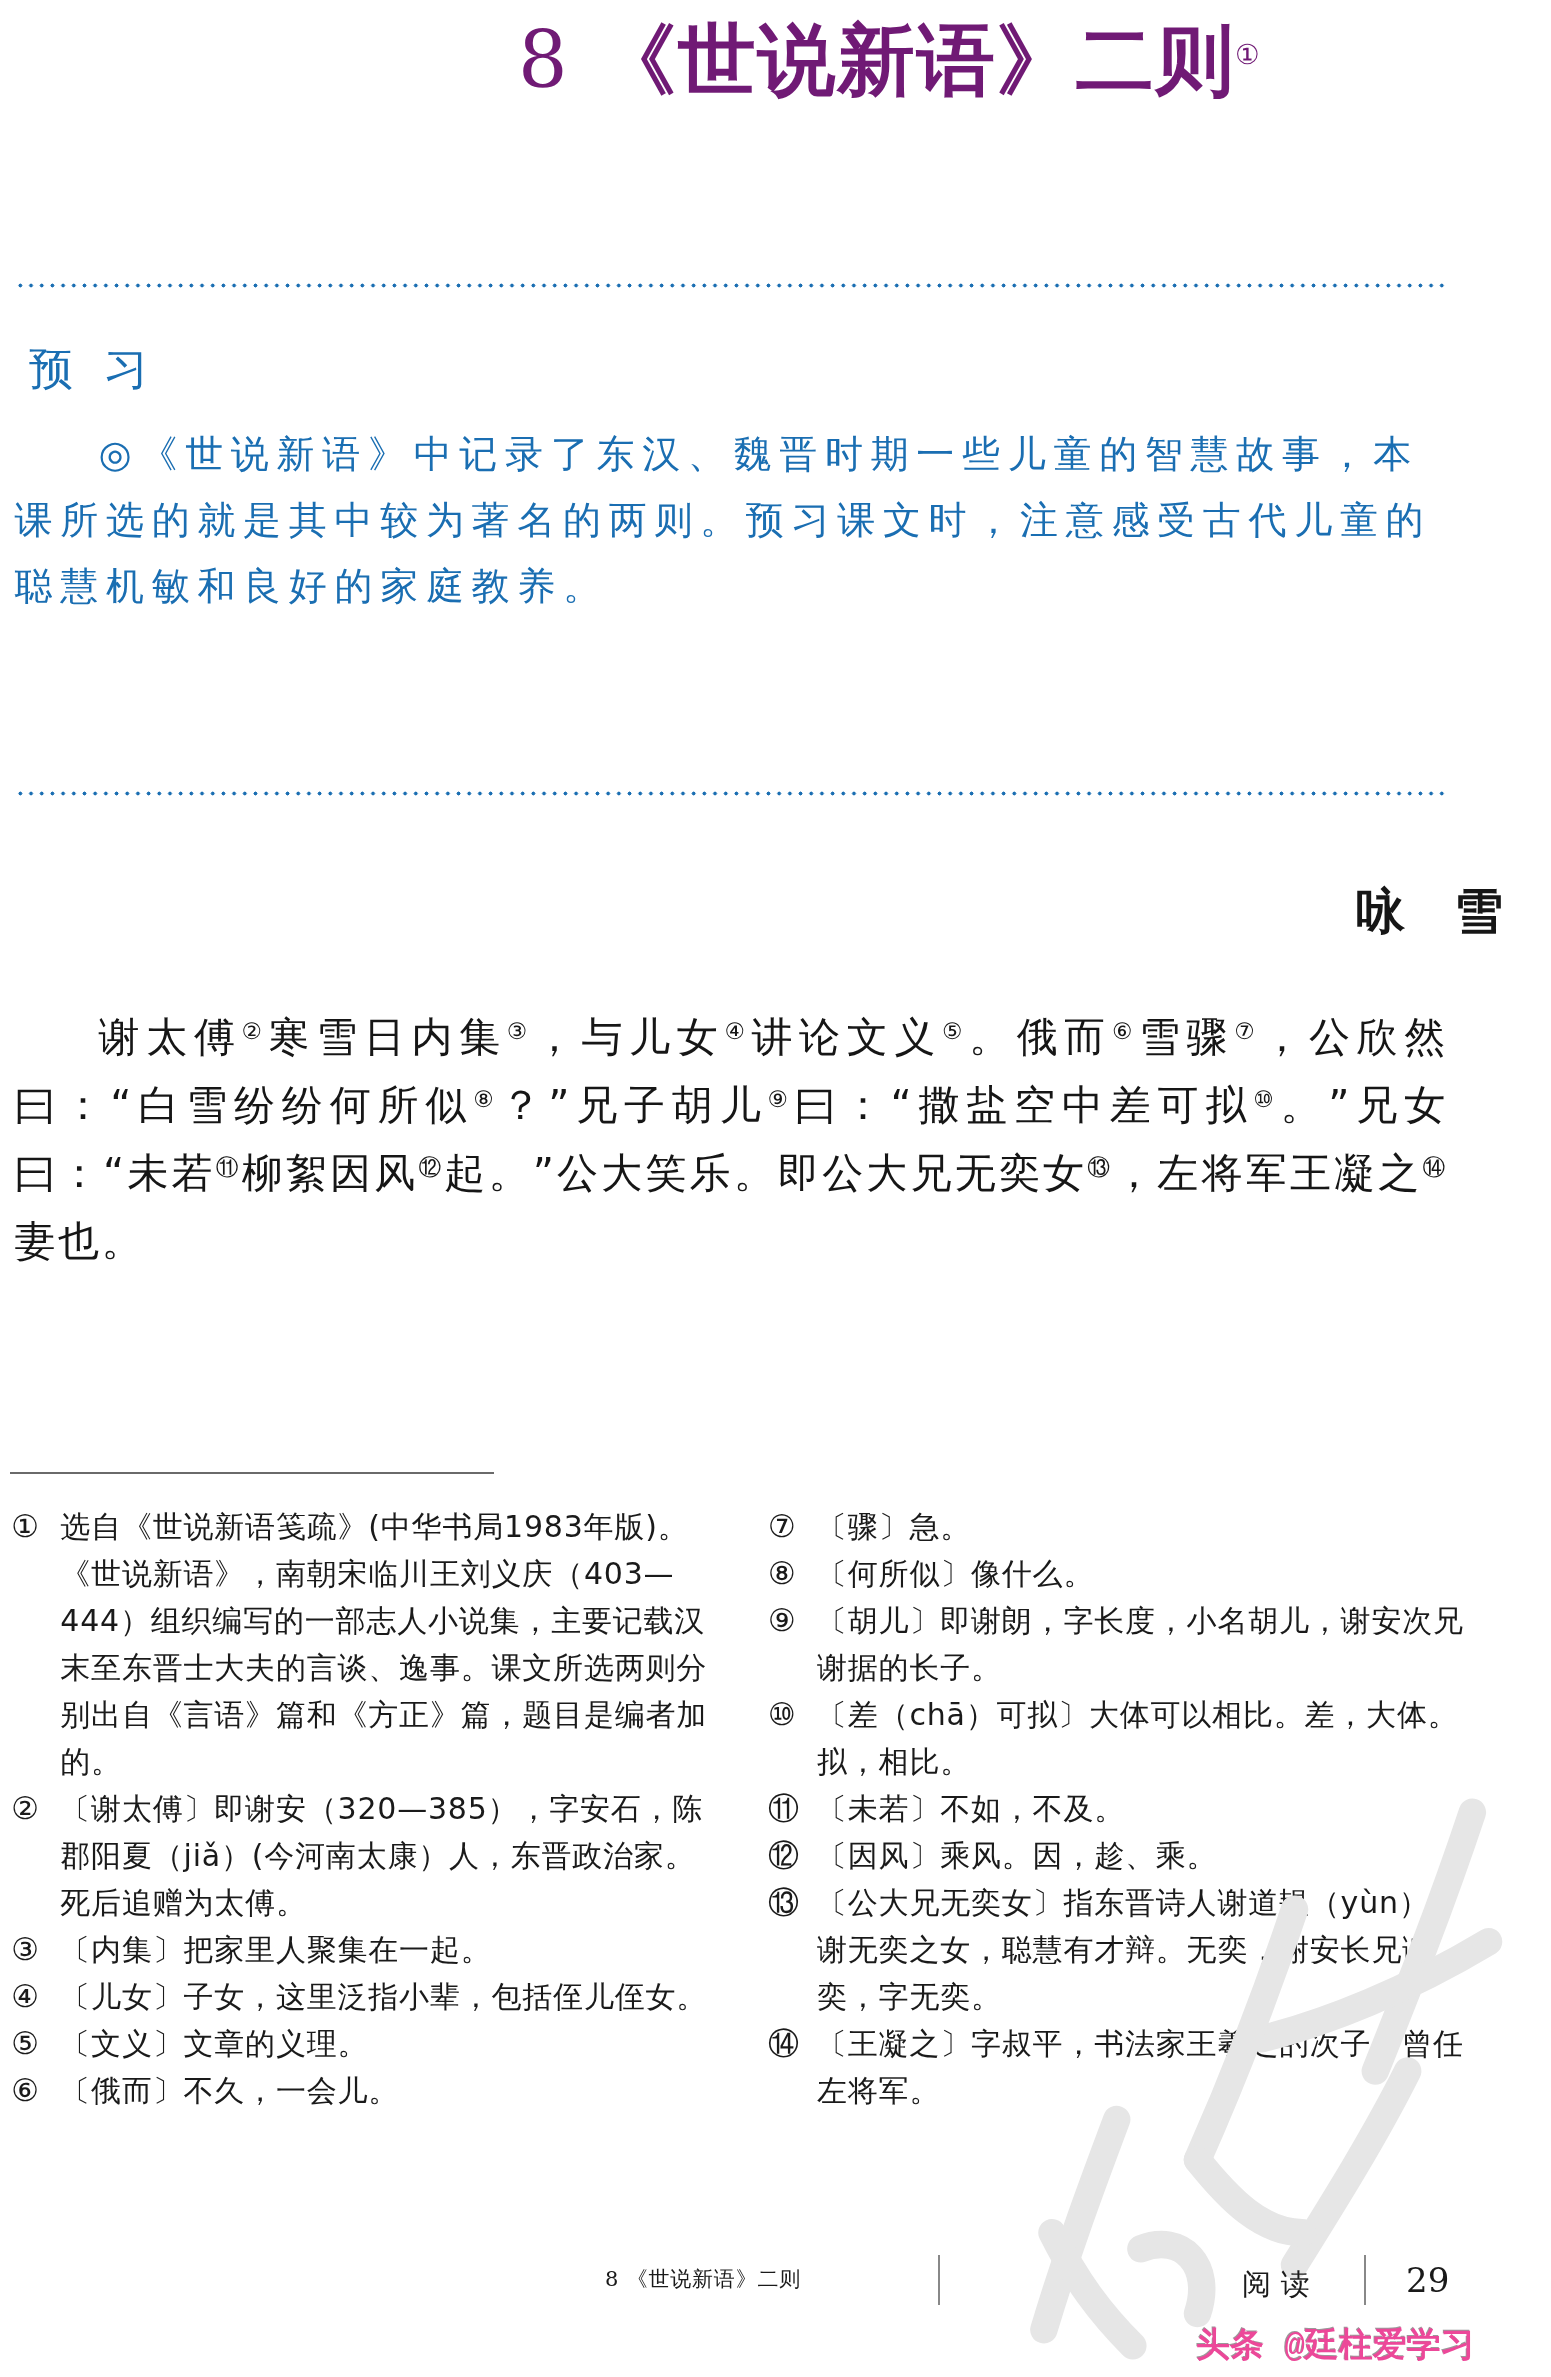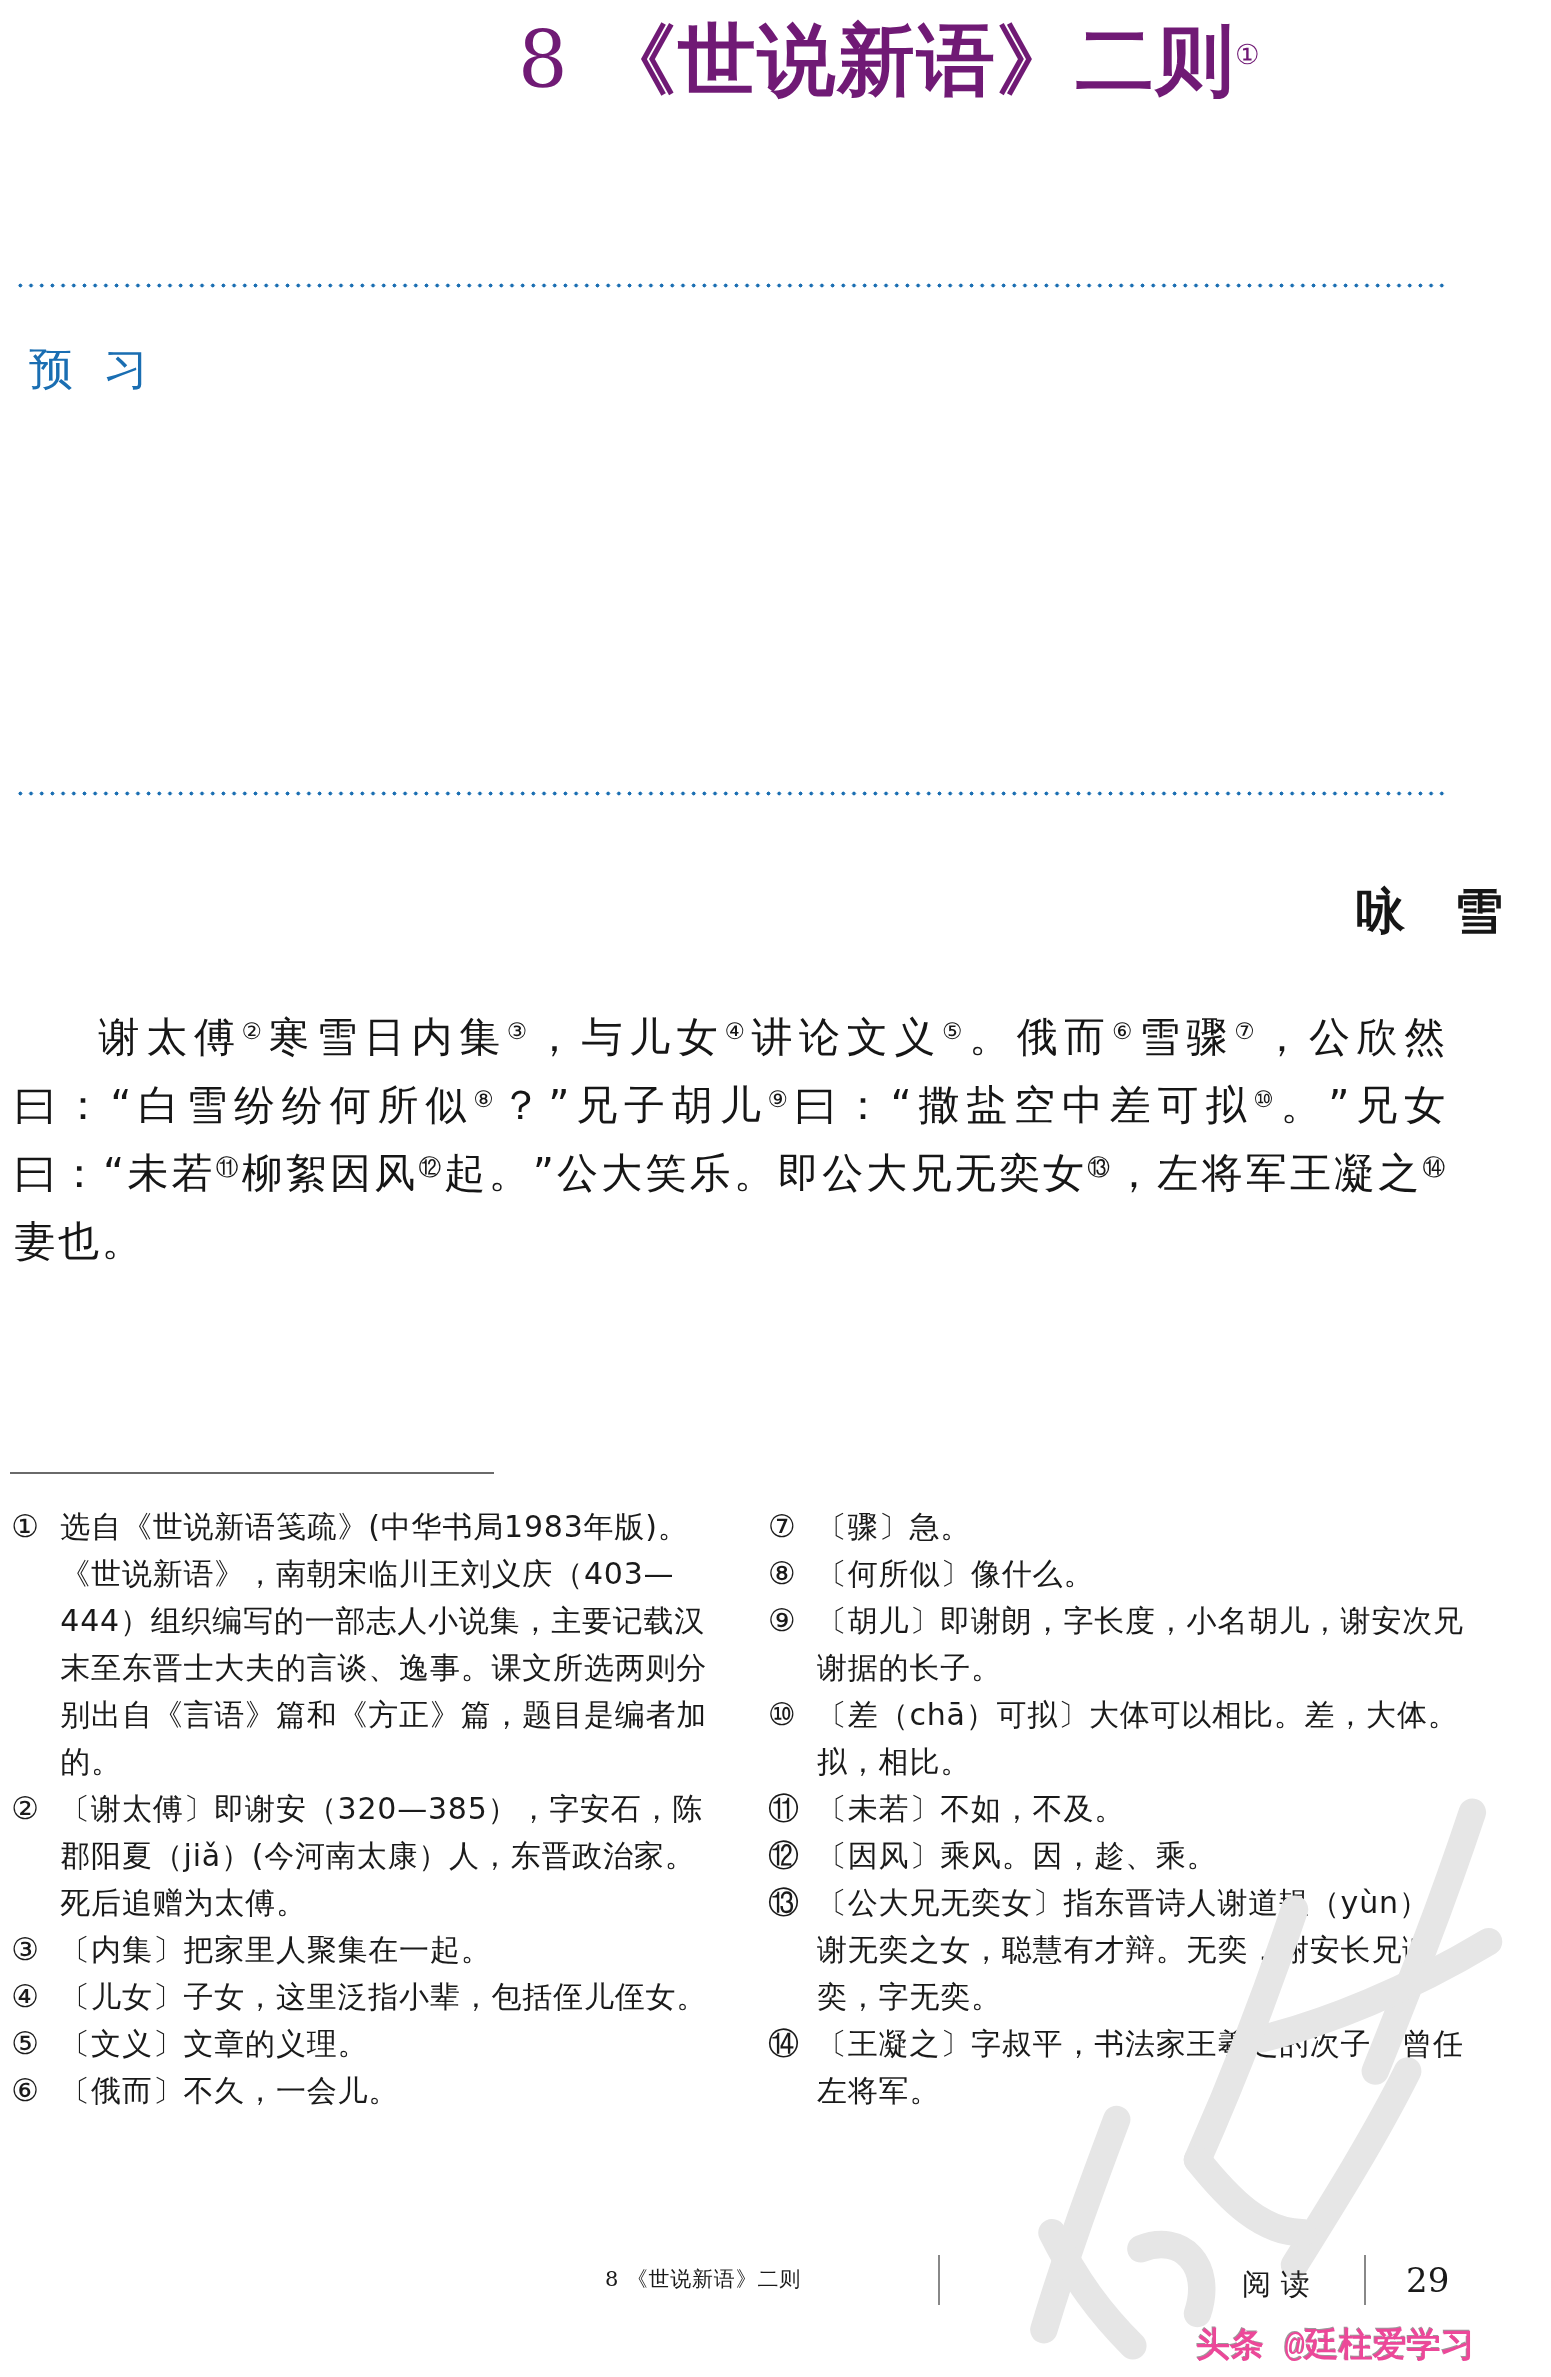--- a/index.html
+++ b/index.html
@@ -81,20 +81,21 @@
 <body>
 
 <div class="title">
   <span class="num">8</span><span>《世说新语》二则</span><sup>①</sup>
 </div>
 
 <div class="dotline" style="top:283px;"></div>
 
 <div class="preview-title">预习</div>
 <div class="preview-body">
+  <p>◎《世说新语》中记录了东汉、魏晋时期一些儿童的智慧故事，本课所选的就是其中较为著名的两则。预习课文时，注意感受古代儿童的聪慧机敏和良好的家庭教养。</p>
 </div>
 
 <div class="dotline" style="top:791px;"></div>
 
 <div class="poem-title">咏雪</div>
 <div class="poem-body">
   <p id="poem-para"><span>谢太傅</span><sup>②</sup><span>寒雪日内集</span><sup>③</sup><span>，与儿女</span><sup>④</sup><span>讲论文义</span><sup>⑤</sup><span>。俄而</span><sup>⑥</sup><span>雪骤</span><sup>⑦</sup><span>，公欣然曰：“白雪纷纷何所似</span><sup>⑧</sup><span>？”兄子胡儿</span><sup>⑨</sup><span>曰：“撒盐空中差可拟</span><sup>⑩</sup><span>。”兄女曰：“未若</span><sup>⑪</sup><span>柳絮因风</span><sup>⑫</sup><span>起。”公大笑乐。即公大兄无奕女</span><sup>⑬</sup><span>，左将军王凝之</span><sup>⑭</sup><span>妻也。</span></p>
 </div>
 
 <div class="note-rule"></div>

